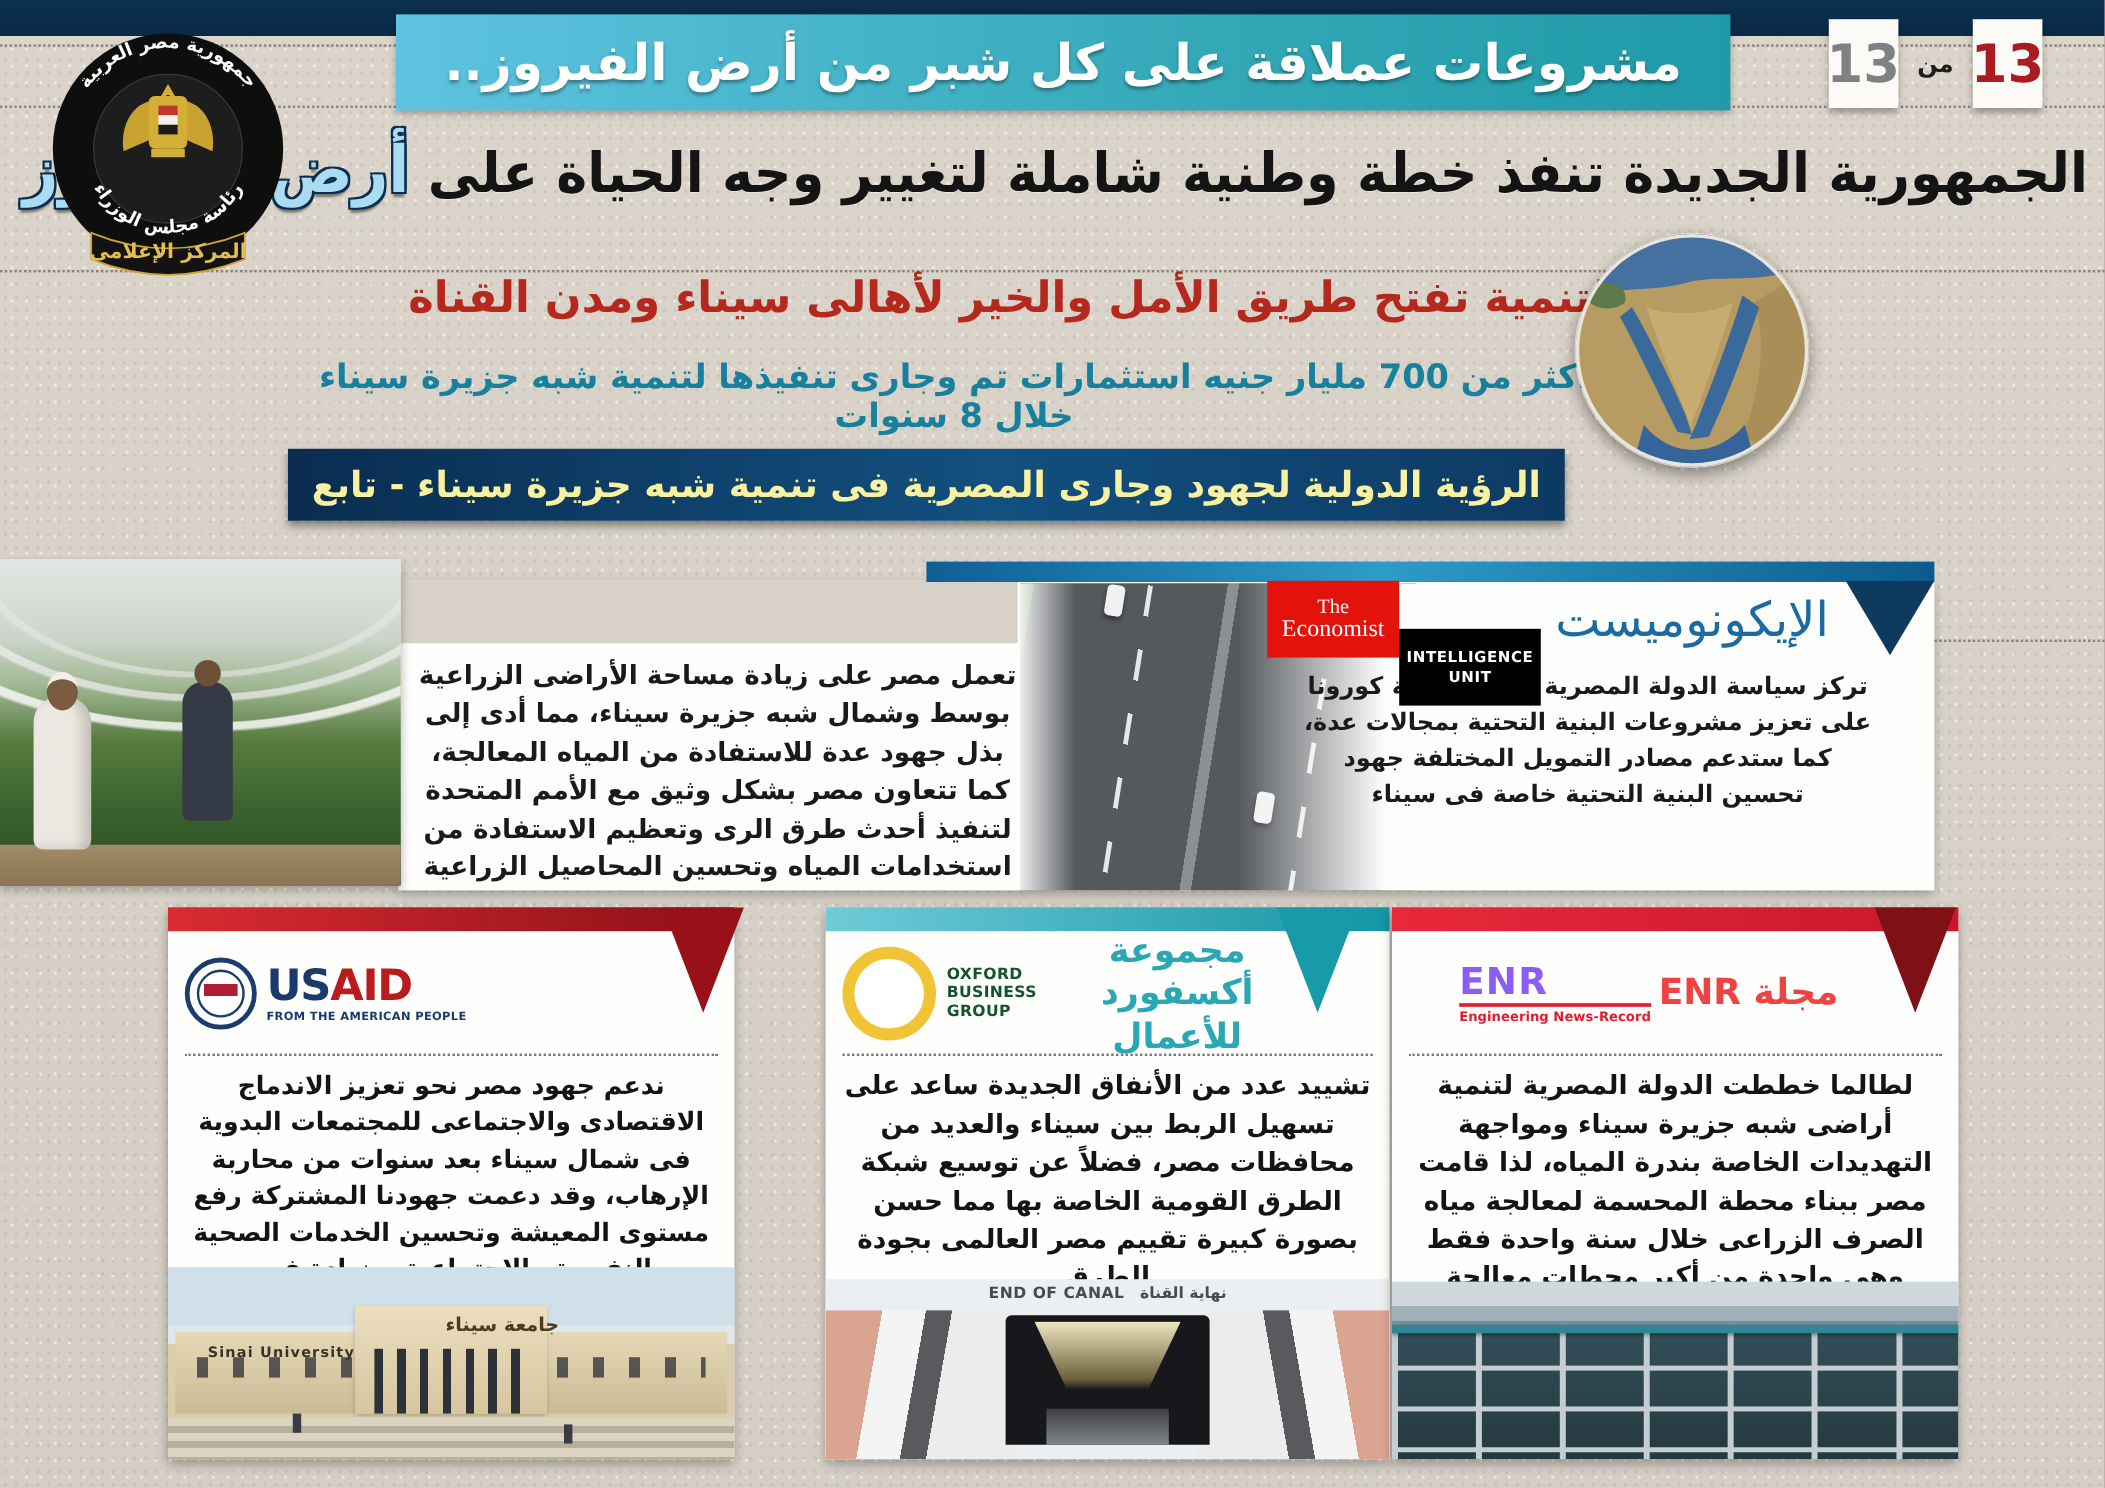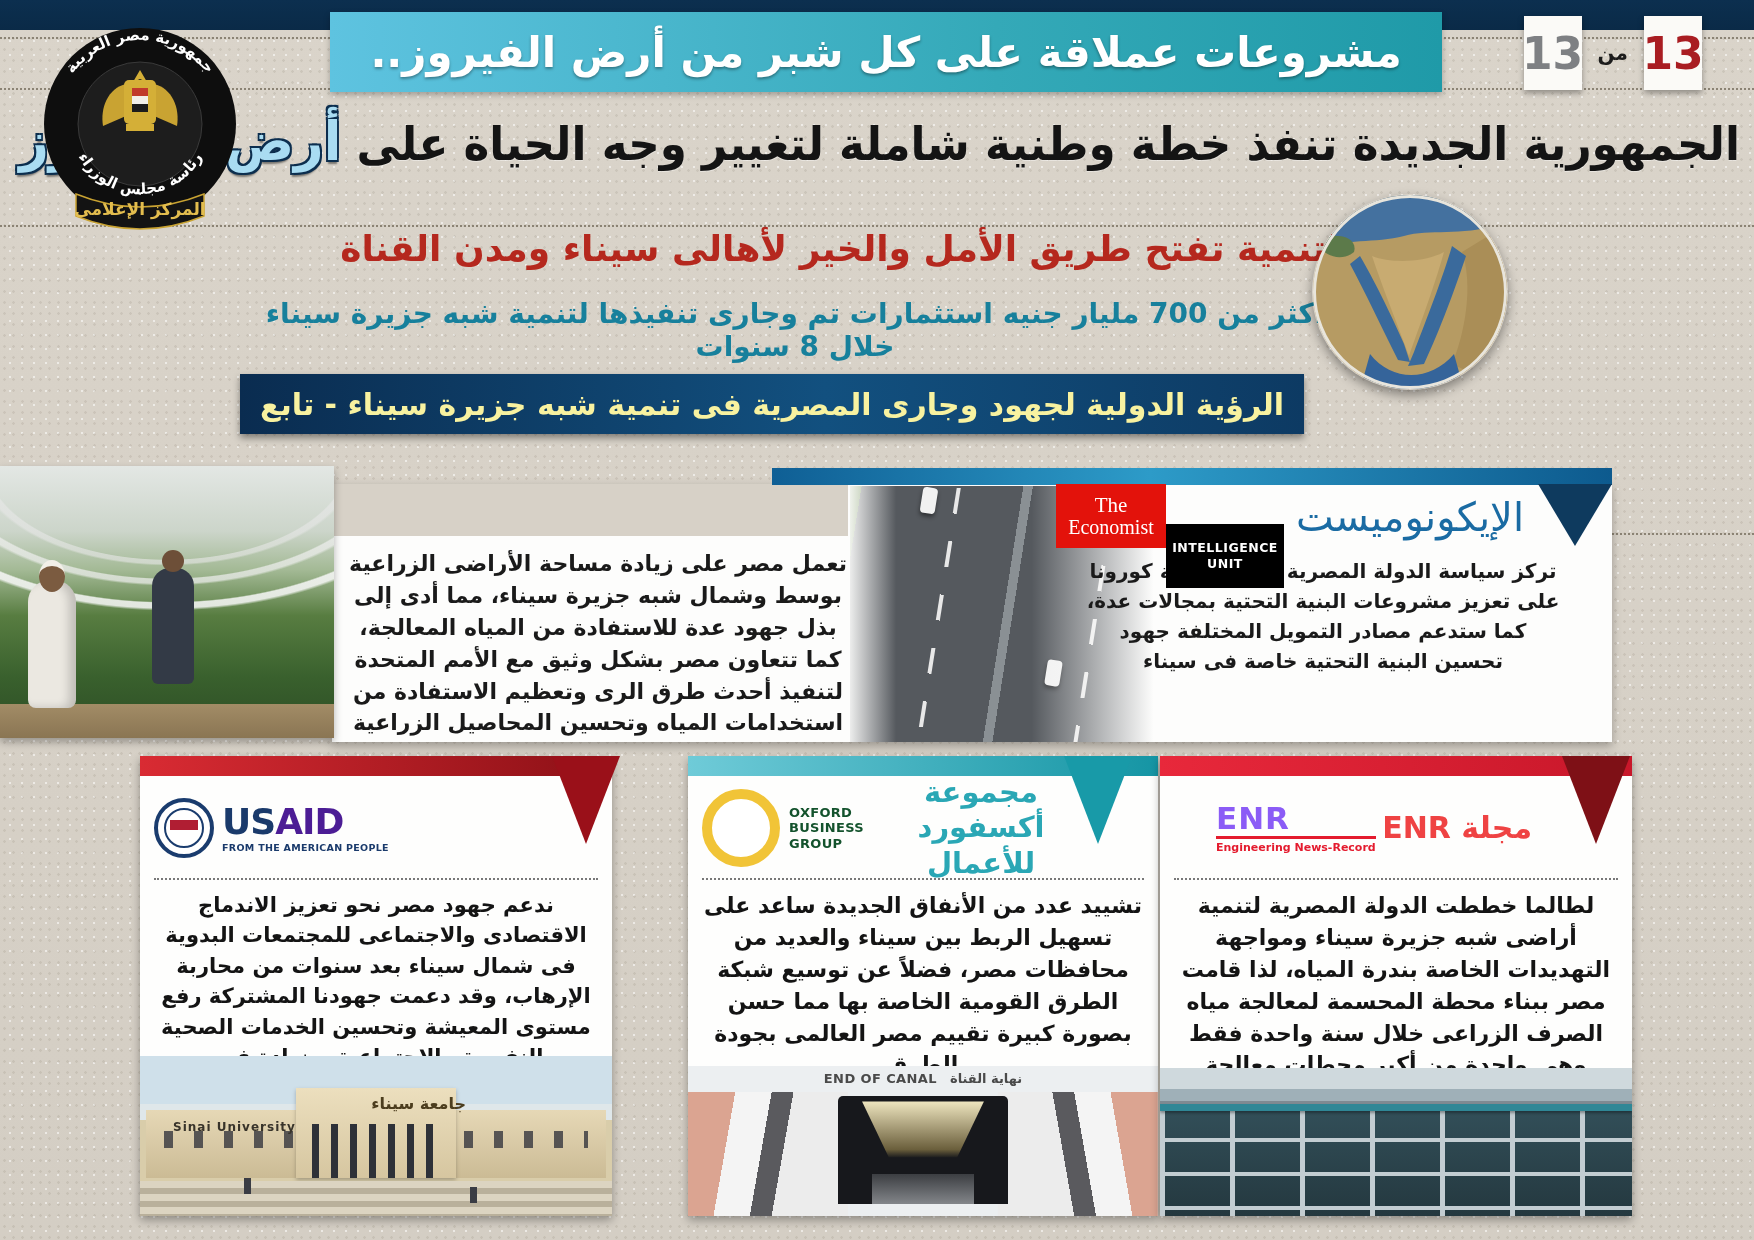--- a/index.html
+++ b/index.html
@@ -54,21 +54,21 @@
   .econ-panel{position:absolute;top:484px;left:332px;width:1280px;height:258px;
     background:#fdfdfc;box-shadow:0 4px 9px rgba(0,0,0,.28);z-index:1;}
   .econ-notch{position:absolute;top:484px;left:332px;width:516px;height:52px;
     background:#d7d1c7;z-index:2;}
   .econ-bluebar{position:absolute;top:468px;left:772px;width:840px;height:17px;z-index:3;
     background:linear-gradient(90deg,#0f5f95,#2d9bc8 45%,#0d5a8e);}
   .econ-logo{position:absolute;top:484px;left:1056px;display:flex;z-index:4;}
   .tel-red{width:110px;height:64px;background:#e3120b;color:#fff;
     font-family:"Liberation Serif","DejaVu Serif",serif;
     display:flex;flex-direction:column;align-items:center;justify-content:center;line-height:1.02;}
-  .tel-red .l1{font-size:21px;} .tel-red .l2{font-size:20px;}
+  .tel-red .l1{font-size:17px;} .tel-red .l2{font-size:20px;}
   .tel-black{width:118px;height:64px;background:#000;color:#fff;
     display:flex;flex-direction:column;align-items:center;justify-content:center;
     font-size:12.5px;font-weight:bold;letter-spacing:.5px;line-height:1.3;margin-top:40px;}
   .econ-title{position:absolute;top:494px;left:1290px;width:240px;z-index:4;
     direction:rtl;text-align:center;font-size:40px;font-weight:400;color:#1a6ba3;}
   .econ-ribbon{position:absolute;top:484px;left:1538px;width:74px;height:62px;z-index:3;
     background:#0e3a5e;clip-path:polygon(0 0,100% 0,50% 100%);}
   .econ-text{position:absolute;z-index:3;direction:rtl;text-align:center;
     font-weight:700;color:#1a1a1a;}
   .econ-text-right{top:556px;left:1084px;width:478px;font-size:20px;line-height:1.5;}
@@ -132,21 +132,21 @@
   .card-photo{position:absolute;bottom:0;left:0;right:0;overflow:hidden;}
 
   
   .usaid-logo{display:flex;align-items:center;gap:8px;}
   .usaid-seal{width:52px;height:52px;border-radius:50%;border:4px solid #1a3c6e;background:#fff;
     position:relative;flex:none;}
   .usaid-seal::before{content:"";position:absolute;inset:6px;border-radius:50%;border:2px solid #1a3c6e;}
   .usaid-seal::after{content:"";position:absolute;left:12px;right:12px;top:18px;height:10px;background:#b01e33;}
   .usaid-type{display:flex;flex-direction:column;line-height:1;}
   .usaid-word{font-size:36px;font-weight:900;letter-spacing:-1px;}
-  .usaid-us{color:#1a3a6b;} .usaid-aid{color:#4c1d95;}
+  .usaid-us{color:#1a3a6b;} .usaid-aid{color:#b91c1c;}
   .usaid-sub{font-size:9.5px;font-weight:700;color:#1a3a6b;letter-spacing:.3px;margin-top:3px;}
 
   
   .obg-logo{display:flex;align-items:center;gap:9px;}
   .obg-ring{width:58px;height:58px;border-radius:50%;border:10px solid #f1c437;background:#fff;flex:none;}
   .obg-text{font-size:13px;font-weight:800;color:#14532d;line-height:1.18;letter-spacing:.3px;}
 
   
   .enr-logo{display:flex;flex-direction:column;line-height:1;}
   .enr-word{font-size:31px;font-weight:900;color:#8b5cf6;letter-spacing:1px;}

